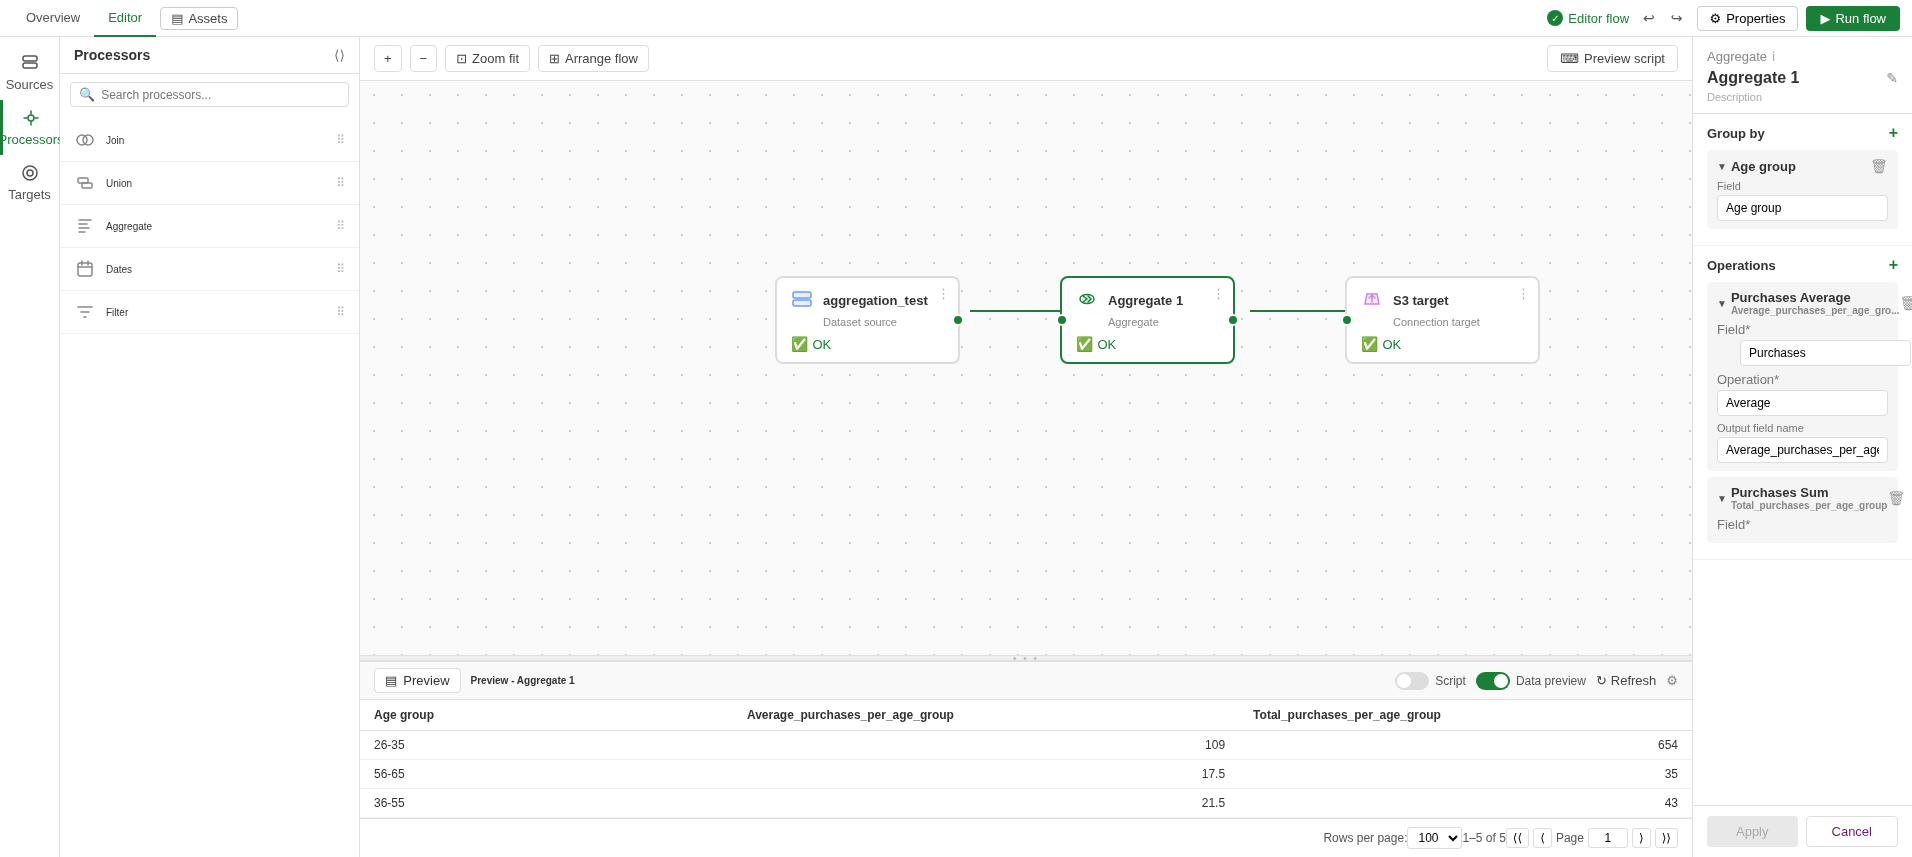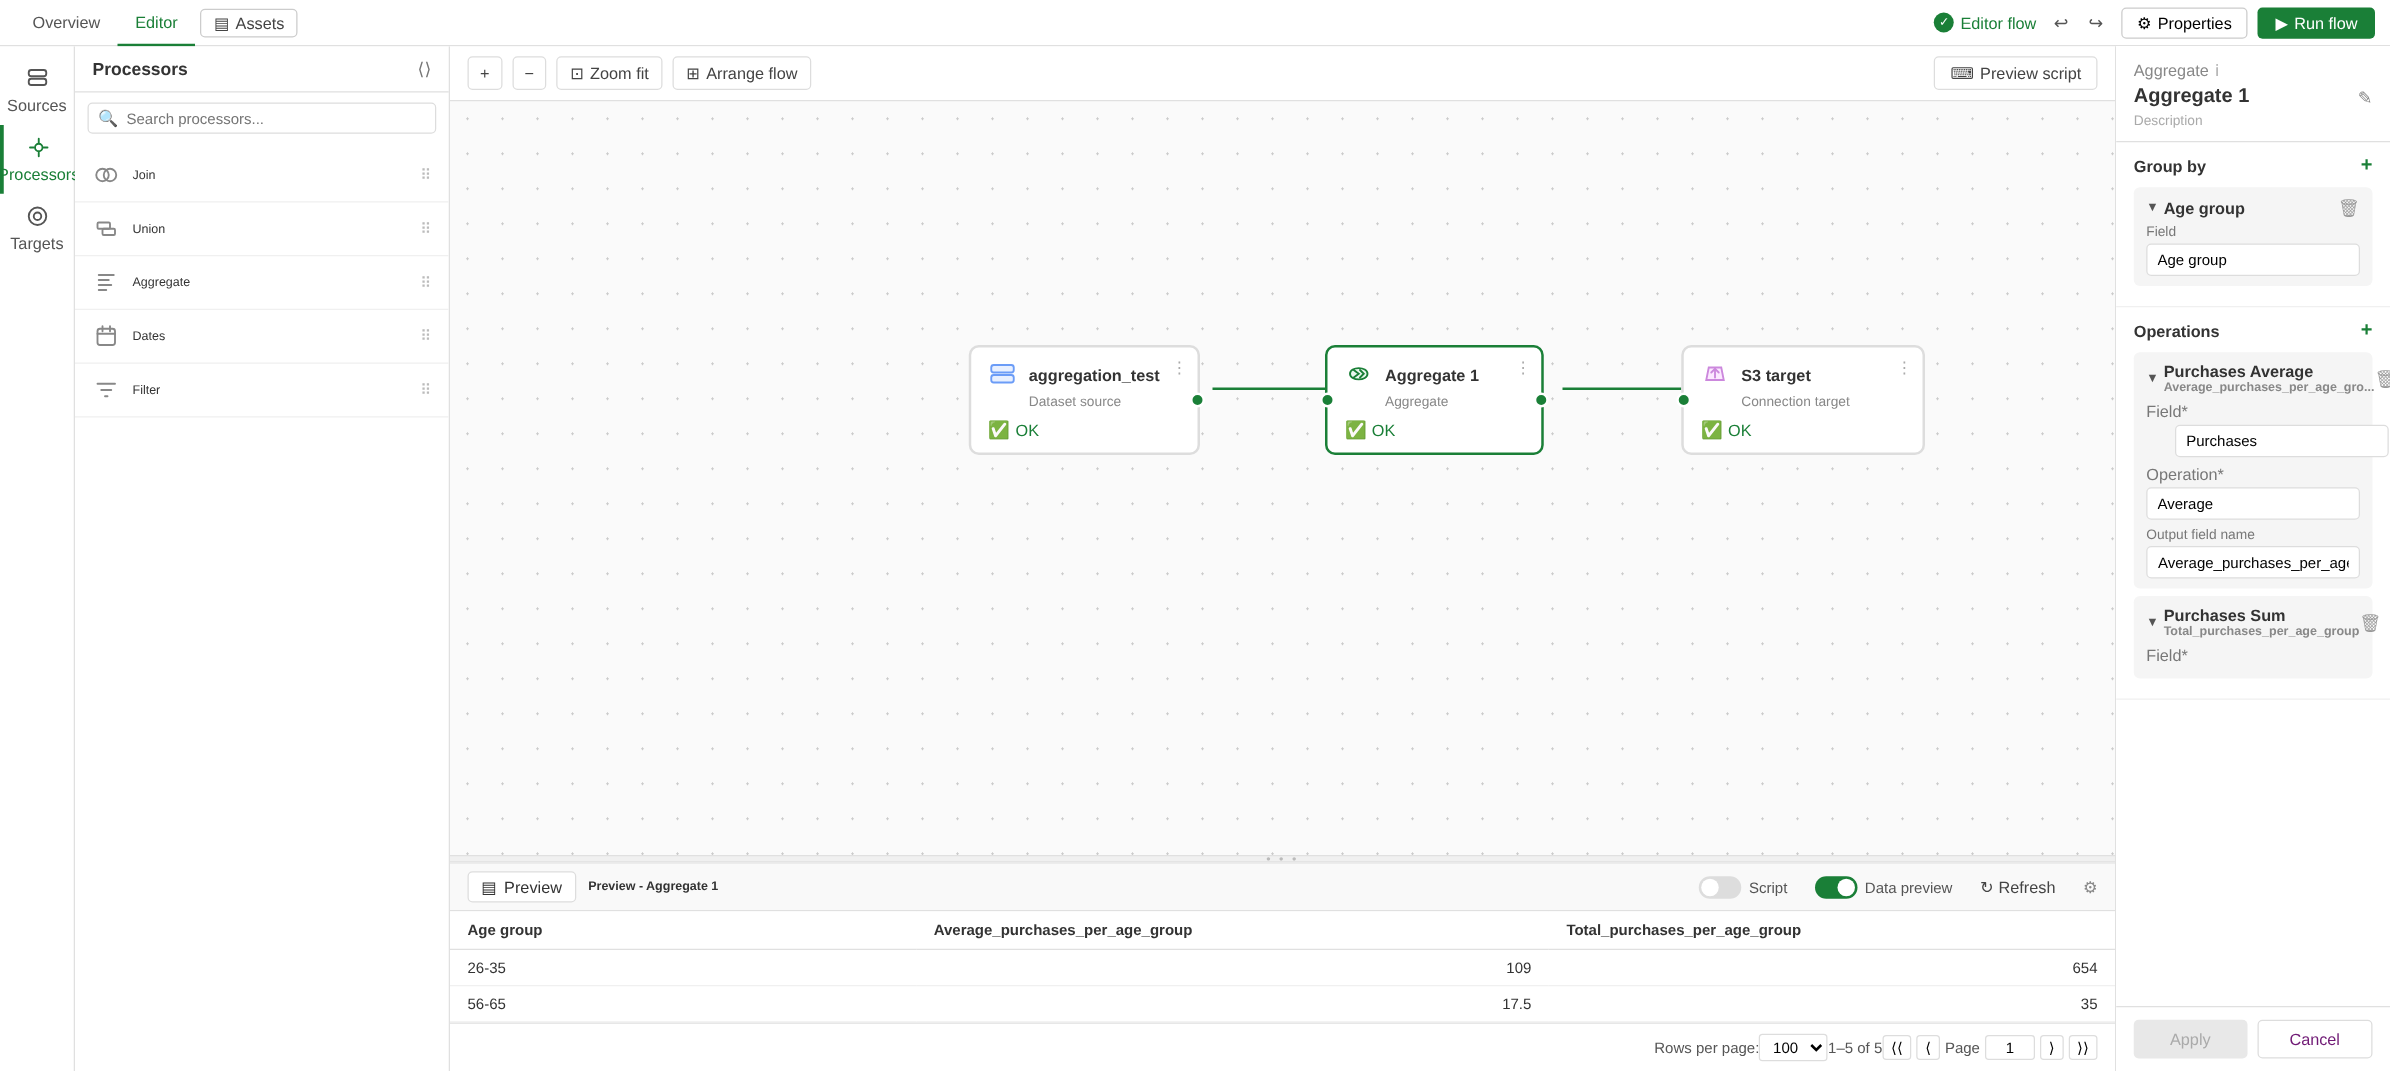--- a/index.html
+++ b/index.html
@@ -129,21 +129,21 @@
     }
     .preview-header {
       display: flex; align-items: center; padding: 6px 14px; gap: 10px;
       border-bottom: 1px solid #e0e0e0; background: #f9f9f9;
     }
     .preview-tab {
       display: flex; align-items: center; gap: 6px; padding: 4px 10px;
       background: #fff; border: 1px solid #ddd; border-radius: 4px; cursor: pointer; font-size: 12px;
     }
     .preview-title { font-size: 10px; font-weight: 700; }
-    .preview-controls { margin-left: auto; display: flex; align-items: center; gap: 22px; }
+    .preview-controls { margin-left: auto; display: flex; align-items: center; gap: 10px; }
     .toggle-group { display: flex; align-items: center; gap: 6px; }
     .toggle { width: 34px; height: 18px; border-radius: 9px; position: relative; cursor: pointer; }
     .toggle.off { background: #ddd; }
     .toggle.on { background: #1a7f37; }
     .toggle-thumb { position: absolute; width: 14px; height: 14px; background: #fff; border-radius: 50%; top: 2px; }
     .toggle.off .toggle-thumb { left: 2px; }
     .toggle.on .toggle-thumb { right: 2px; }
     .toggle-label { font-size: 12px; color: #555; }
     .refresh-btn { display: flex; align-items: center; gap: 4px; color: #444; cursor: pointer; font-size: 12px; }
     .gear-btn { color: #888; cursor: pointer; }
@@ -499,20 +499,25 @@
           <tr>
                 <td>26-35</td>
                 <td style="text-align: right;">109</td>
                 <td style="text-align: right;">654</td>
               </tr>
               <tr>
                 <td>56-65</td>
                 <td style="text-align: right;">17.5</td>
                 <td style="text-align: right;">35</td>
               </tr>
+              <tr>
+                <td>36-55</td>
+                <td style="text-align: right;">21.5</td>
+                <td style="text-align: right;">43</td>
+              </tr>
             </tbody>
         </table>
       </div>
 
       <div class="pagination-bar">
         <span class="pagination-label">Rows per page:</span>
         <select class="rows-select">
           <option>100</option>
           <option>50</option>
           <option>25</option>

